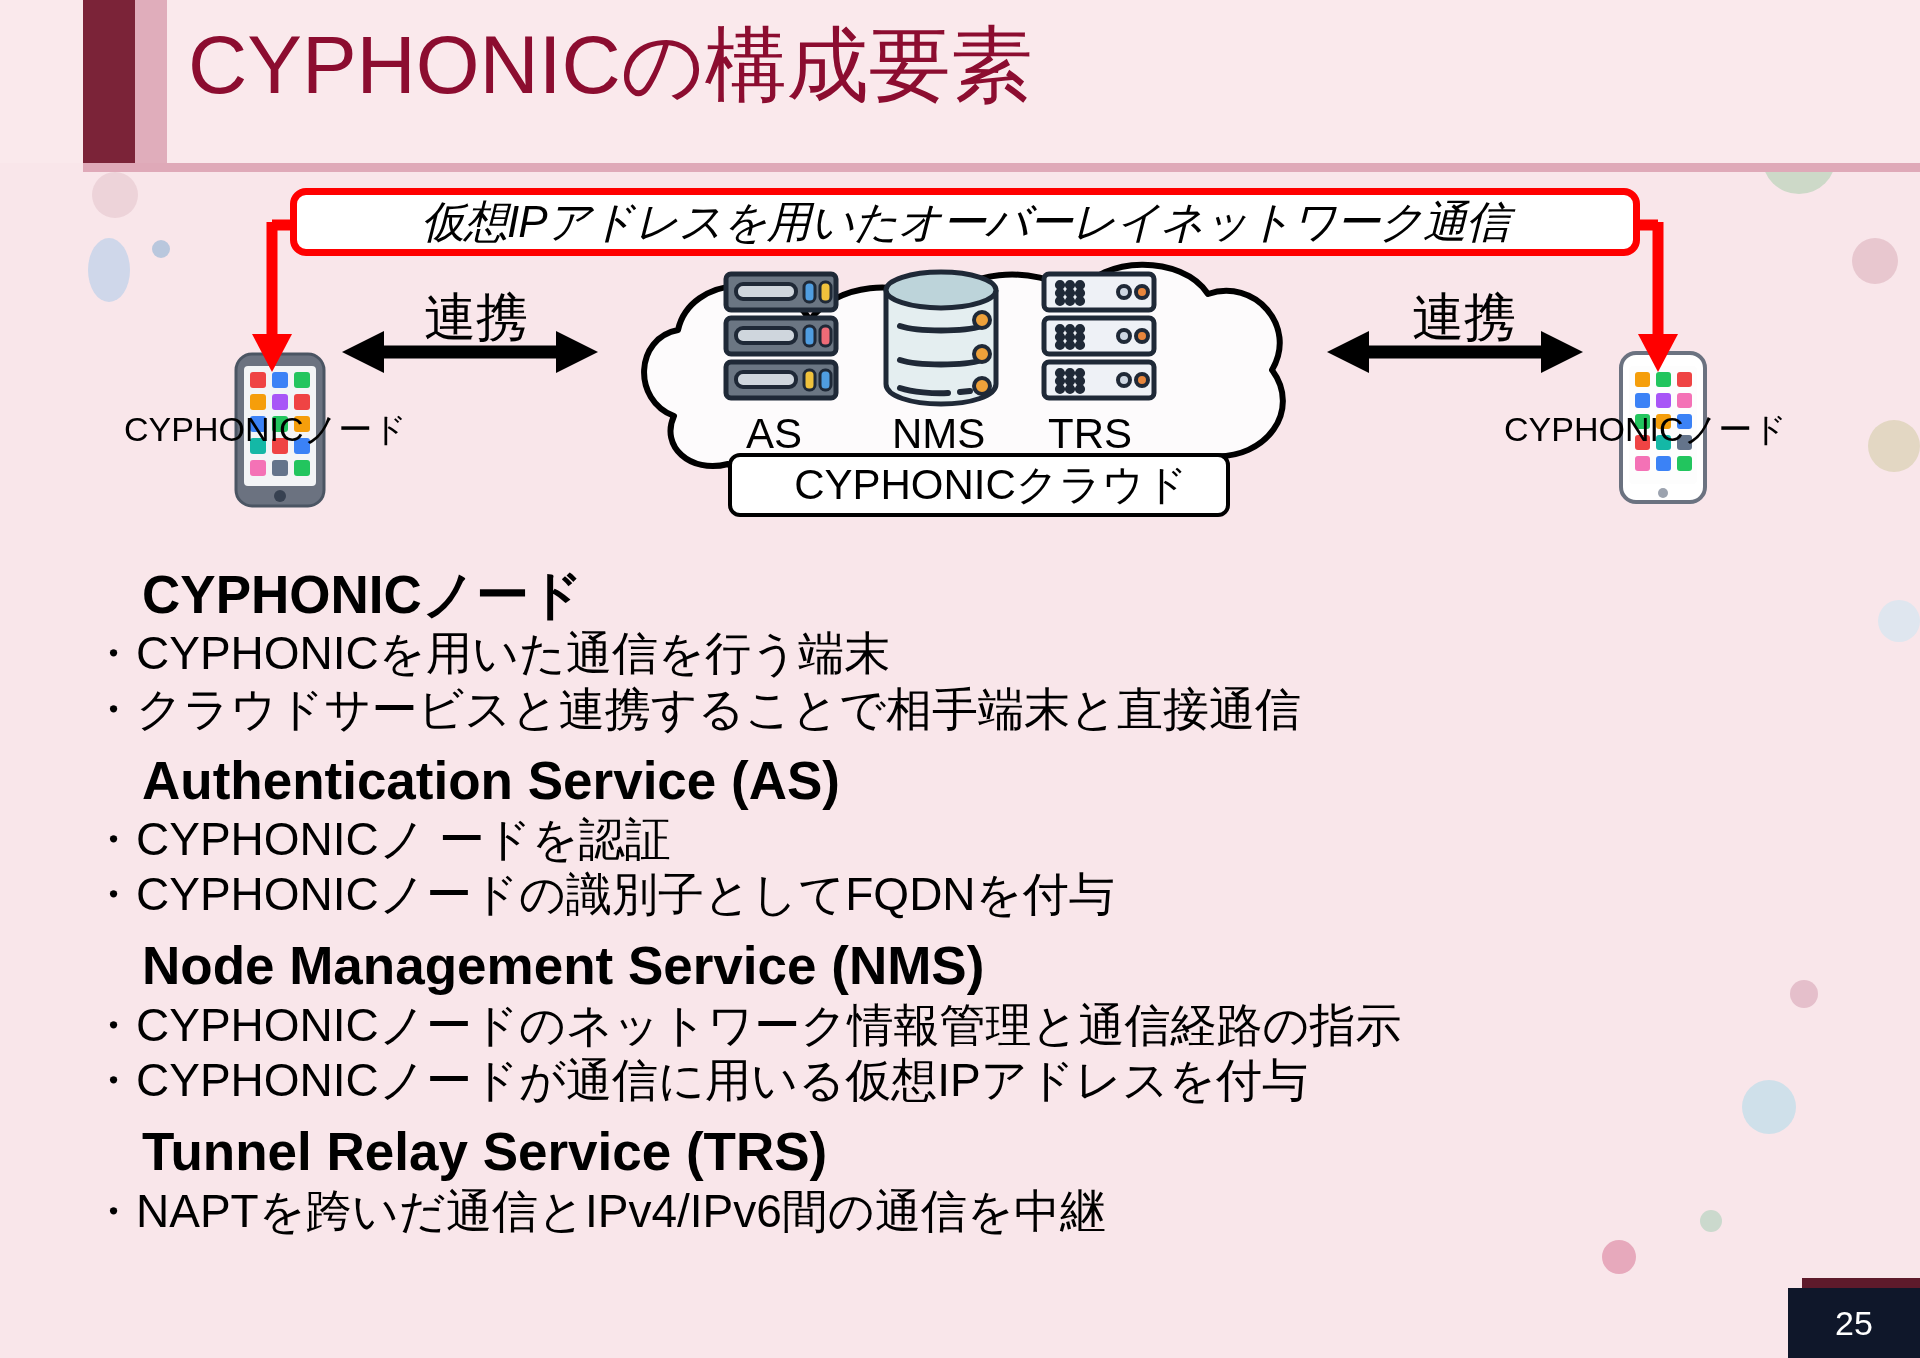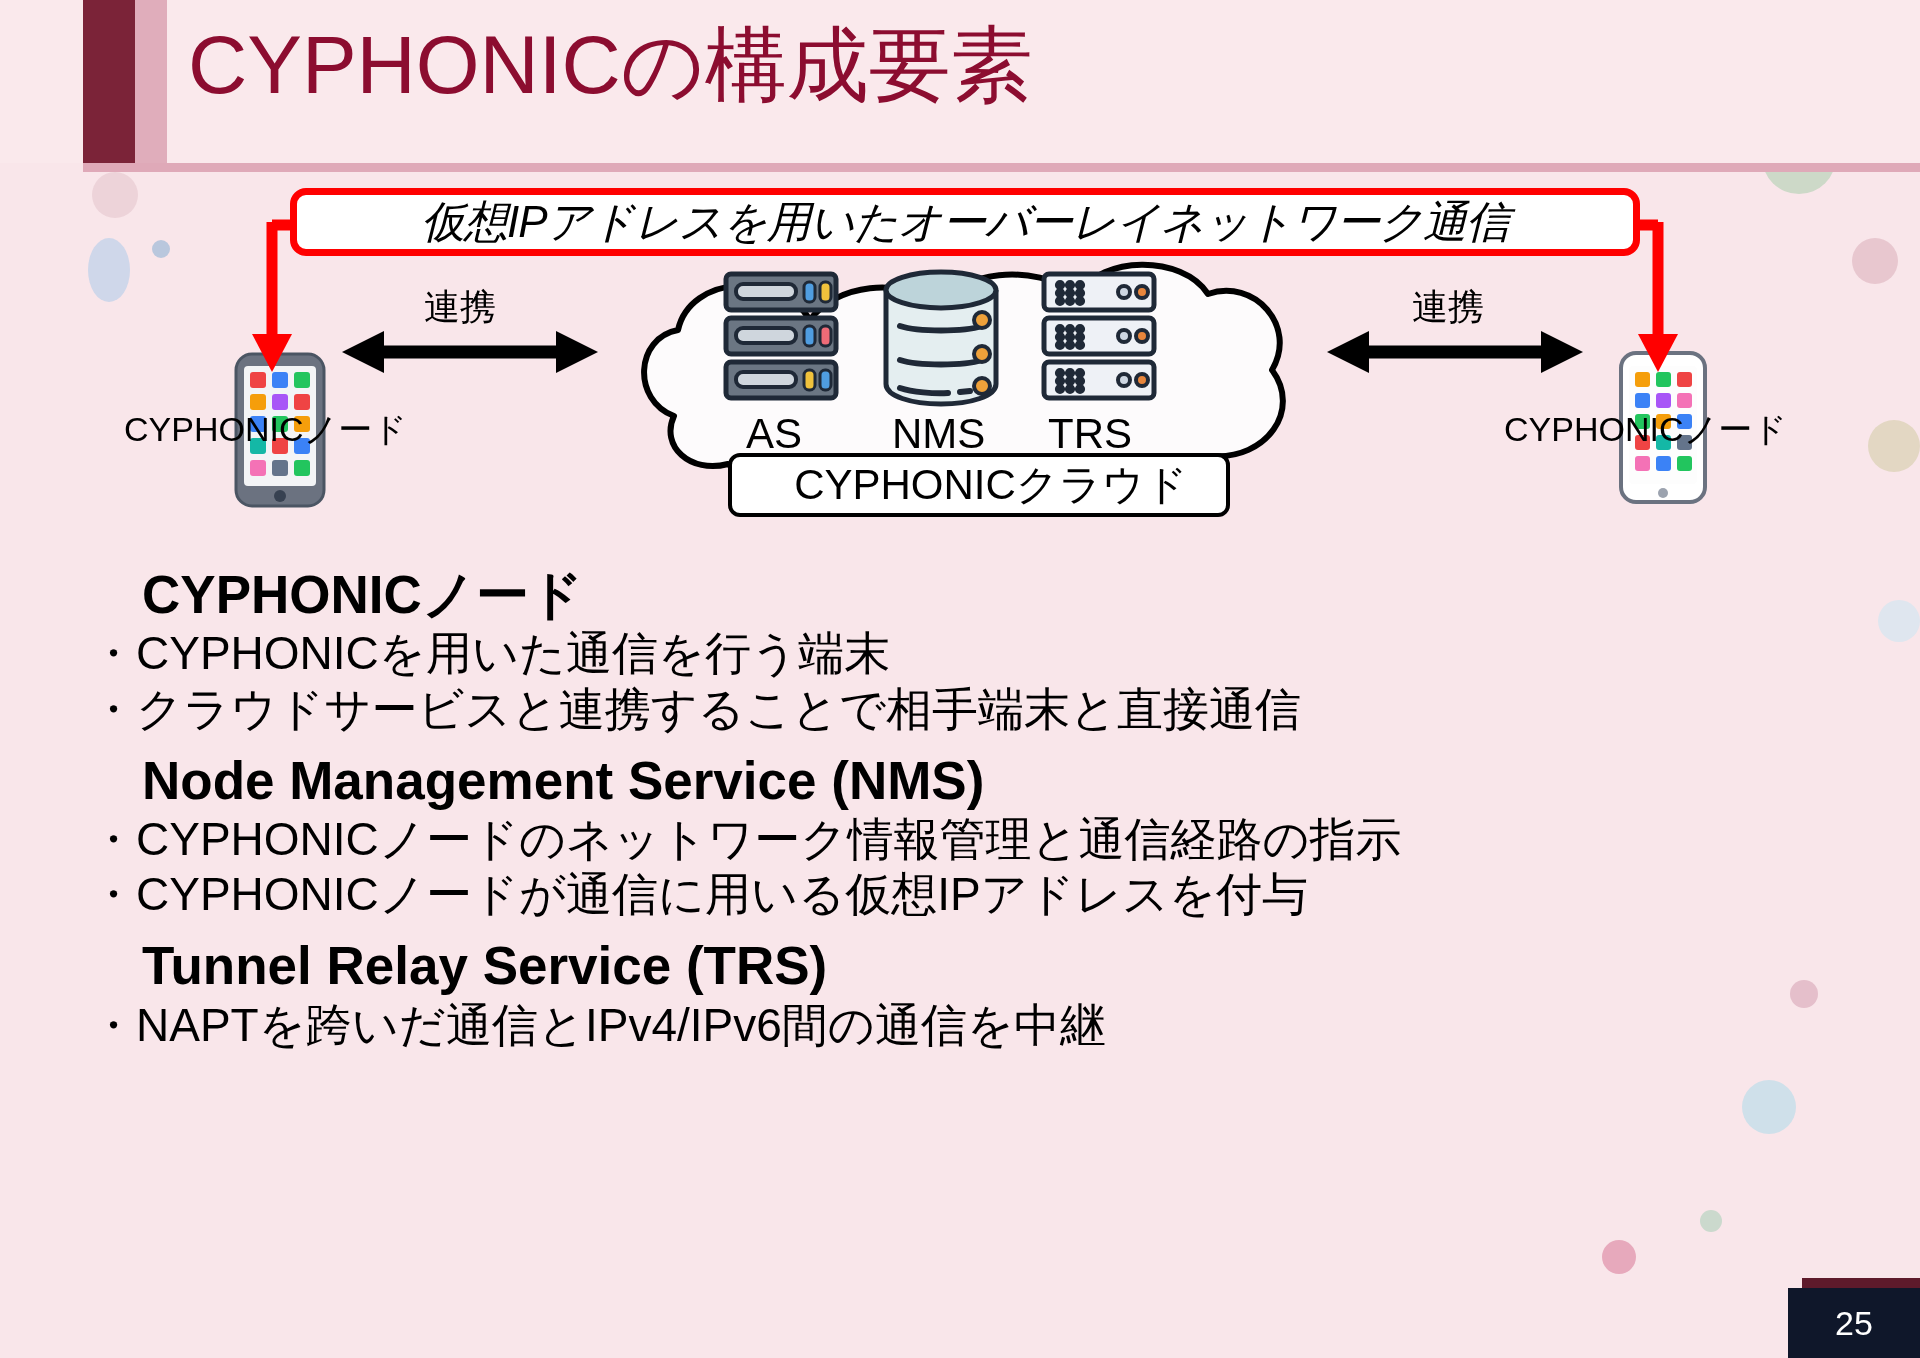--- a/index.html
+++ b/index.html
@@ -36,21 +36,21 @@
   .callout span{font-size:44px;color:#000;white-space:nowrap;letter-spacing:-1px;}
 
   .arrow-svg{position:absolute;left:0;top:0;width:1920px;height:1358px;pointer-events:none;z-index:5;}
 
   
   .diagram{position:absolute;left:0;top:255px;width:1920px;height:290px;}
   .node-label{
     position:absolute;font-size:34px;color:#000;white-space:nowrap;
   }
   .renkei{
-    position:absolute;font-size:36px;color:#000;white-space:nowrap;
+    position:absolute;font-size:52px;color:#000;white-space:nowrap;
   }
   .cloud-wrap{position:absolute;left:630px;top:5px;width:680px;height:260px;}
   .svc-label{position:absolute;font-size:42px;color:#000;white-space:nowrap;}
   .cloud-box{
     position:absolute;left:742px;top:480px;width:480px;height:56px;
     background:#fff;border:4px solid #000;border-radius:12px;
     display:flex;align-items:center;justify-content:center;z-index:4;
   }
   .cloud-box span{font-size:42px;color:#000;white-space:nowrap;}
 
@@ -283,20 +283,25 @@
   </div>
 
   <div class="body-area">
 
     <div class="sec">
       <div class="sec-head">CYPHONICノード</div>
       <div class="sec-bullet">・CYPHONICを用いた通信を行う端末</div>
       <div class="sec-bullet">・クラウドサービスと連携することで相手端末と直接通信</div>
     </div>
 
+    <div class="sec">
+      <div class="sec-head">Authentication Service (AS)</div>
+      <div class="sec-bullet">・CYPHONICノ ードを認証</div>
+      <div class="sec-bullet">・CYPHONICノードの識別子としてFQDNを付与</div>
+    </div>
 
     <div class="sec">
       <div class="sec-head">Node Management Service (NMS)</div>
       <div class="sec-bullet">・CYPHONICノードのネットワーク情報管理と通信経路の指示</div>
       <div class="sec-bullet">・CYPHONICノードが通信に用いる仮想IPアドレスを付与</div>
     </div>
 
     <div class="sec">
       <div class="sec-head">Tunnel Relay Service (TRS)</div>
       <div class="sec-bullet">・NAPTを跨いだ通信とIPv4/IPv6間の通信を中継</div>

